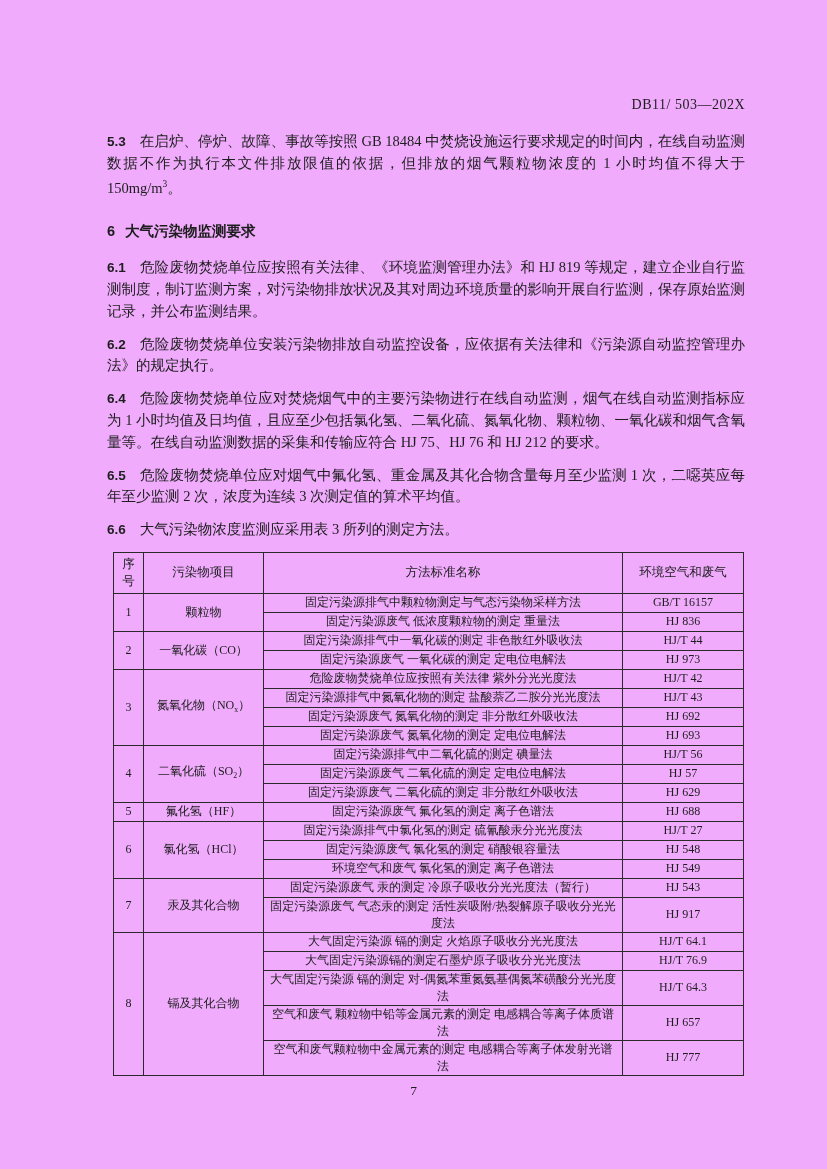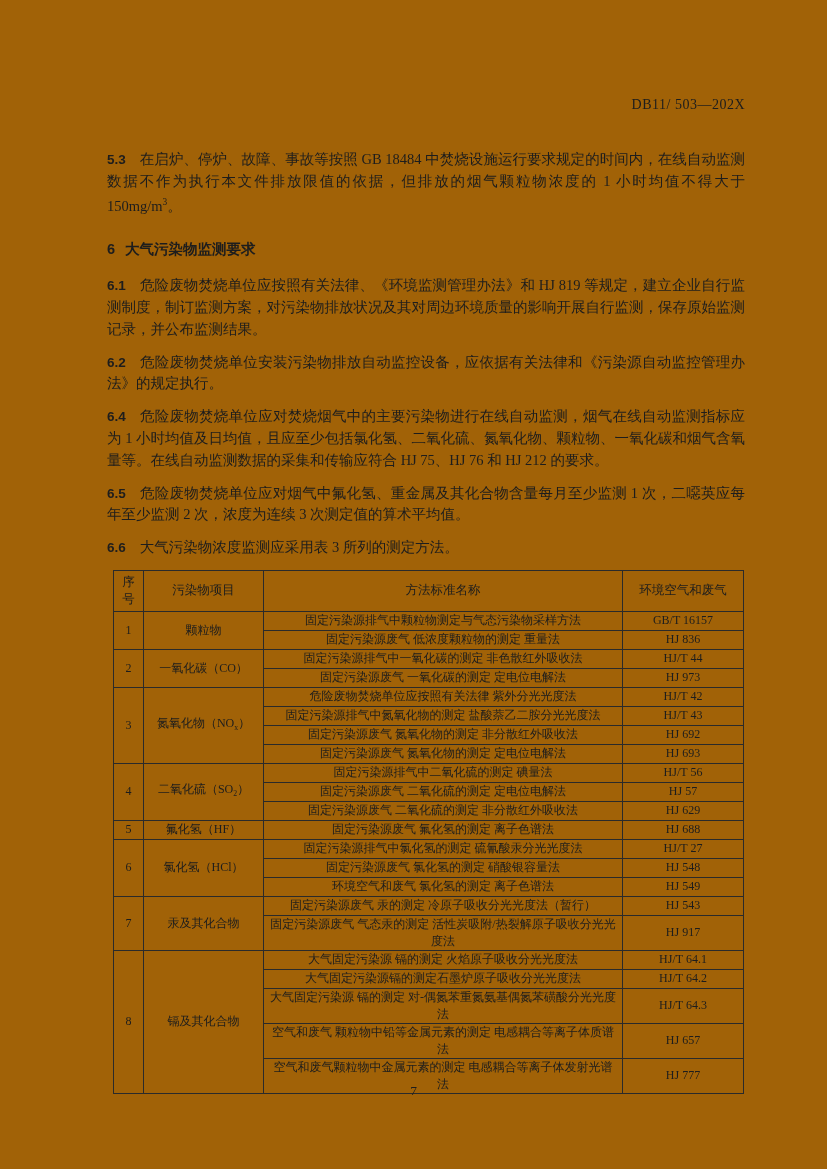--- a/index.html
+++ b/index.html
@@ -1,34 +1,34 @@
 <!DOCTYPE html>
 <html><head>
 <meta charset="utf-8">
 <style>
   html, body { margin: 0; padding: 0; background: #fbfbf8; }
   .page {
     position: relative;
     width: 827px;
     height: 1169px;
     margin: 0 auto;
-    background: #a16207;
+    background: #f0abfc;
     box-sizing: border-box;
     padding: 97px 82px 0 107px;
     font-family: "Liberation Serif", "DejaVu Serif", serif;
     color: #1d1d1d;
     overflow: hidden;
   }
   .page-header {
     text-align: right;
     font-size: 14px;
     letter-spacing: 0.5px;
     line-height: 16px;
   }
-  .clauses { margin-top: 36px; }
+  .clauses { margin-top: 18px; }
   .clause-para {
     font-size: 14.5px;
     line-height: 21.8px;
     text-align: justify;
     margin: 11px 0;
   }
   .clause-heading {
     font-family: "Liberation Sans", "DejaVu Sans", sans-serif;
     font-weight: bold;
     font-size: 14.5px;
@@ -205,21 +205,21 @@
           <td class="col-code">HJ 917</td>
         </tr>
         <tr>
           <td rowspan="5" class="col-no">8</td>
           <td rowspan="5" class="col-pollutant"><span>镉及其化合物</span></td>
           <td class="col-method">大气固定污染源 镉的测定 火焰原子吸收分光光度法</td>
           <td class="col-code">HJ/T 64.1</td>
         </tr>
         <tr>
           <td class="col-method">大气固定污染源镉的测定石墨炉原子吸收分光光度法</td>
-          <td class="col-code">HJ/T 64.2</td>
+          <td class="col-code">HJ/T 76.9</td>
         </tr>
         <tr>
           <td class="col-method">大气固定污染源 镉的测定 对-偶氮苯重氮氨基偶氮苯磺酸分光光度法</td>
           <td class="col-code">HJ/T 64.3</td>
         </tr>
         <tr>
           <td class="col-method">空气和废气 颗粒物中铅等金属元素的测定 电感耦合等离子体质谱法</td>
           <td class="col-code">HJ 657</td>
         </tr>
         <tr>

